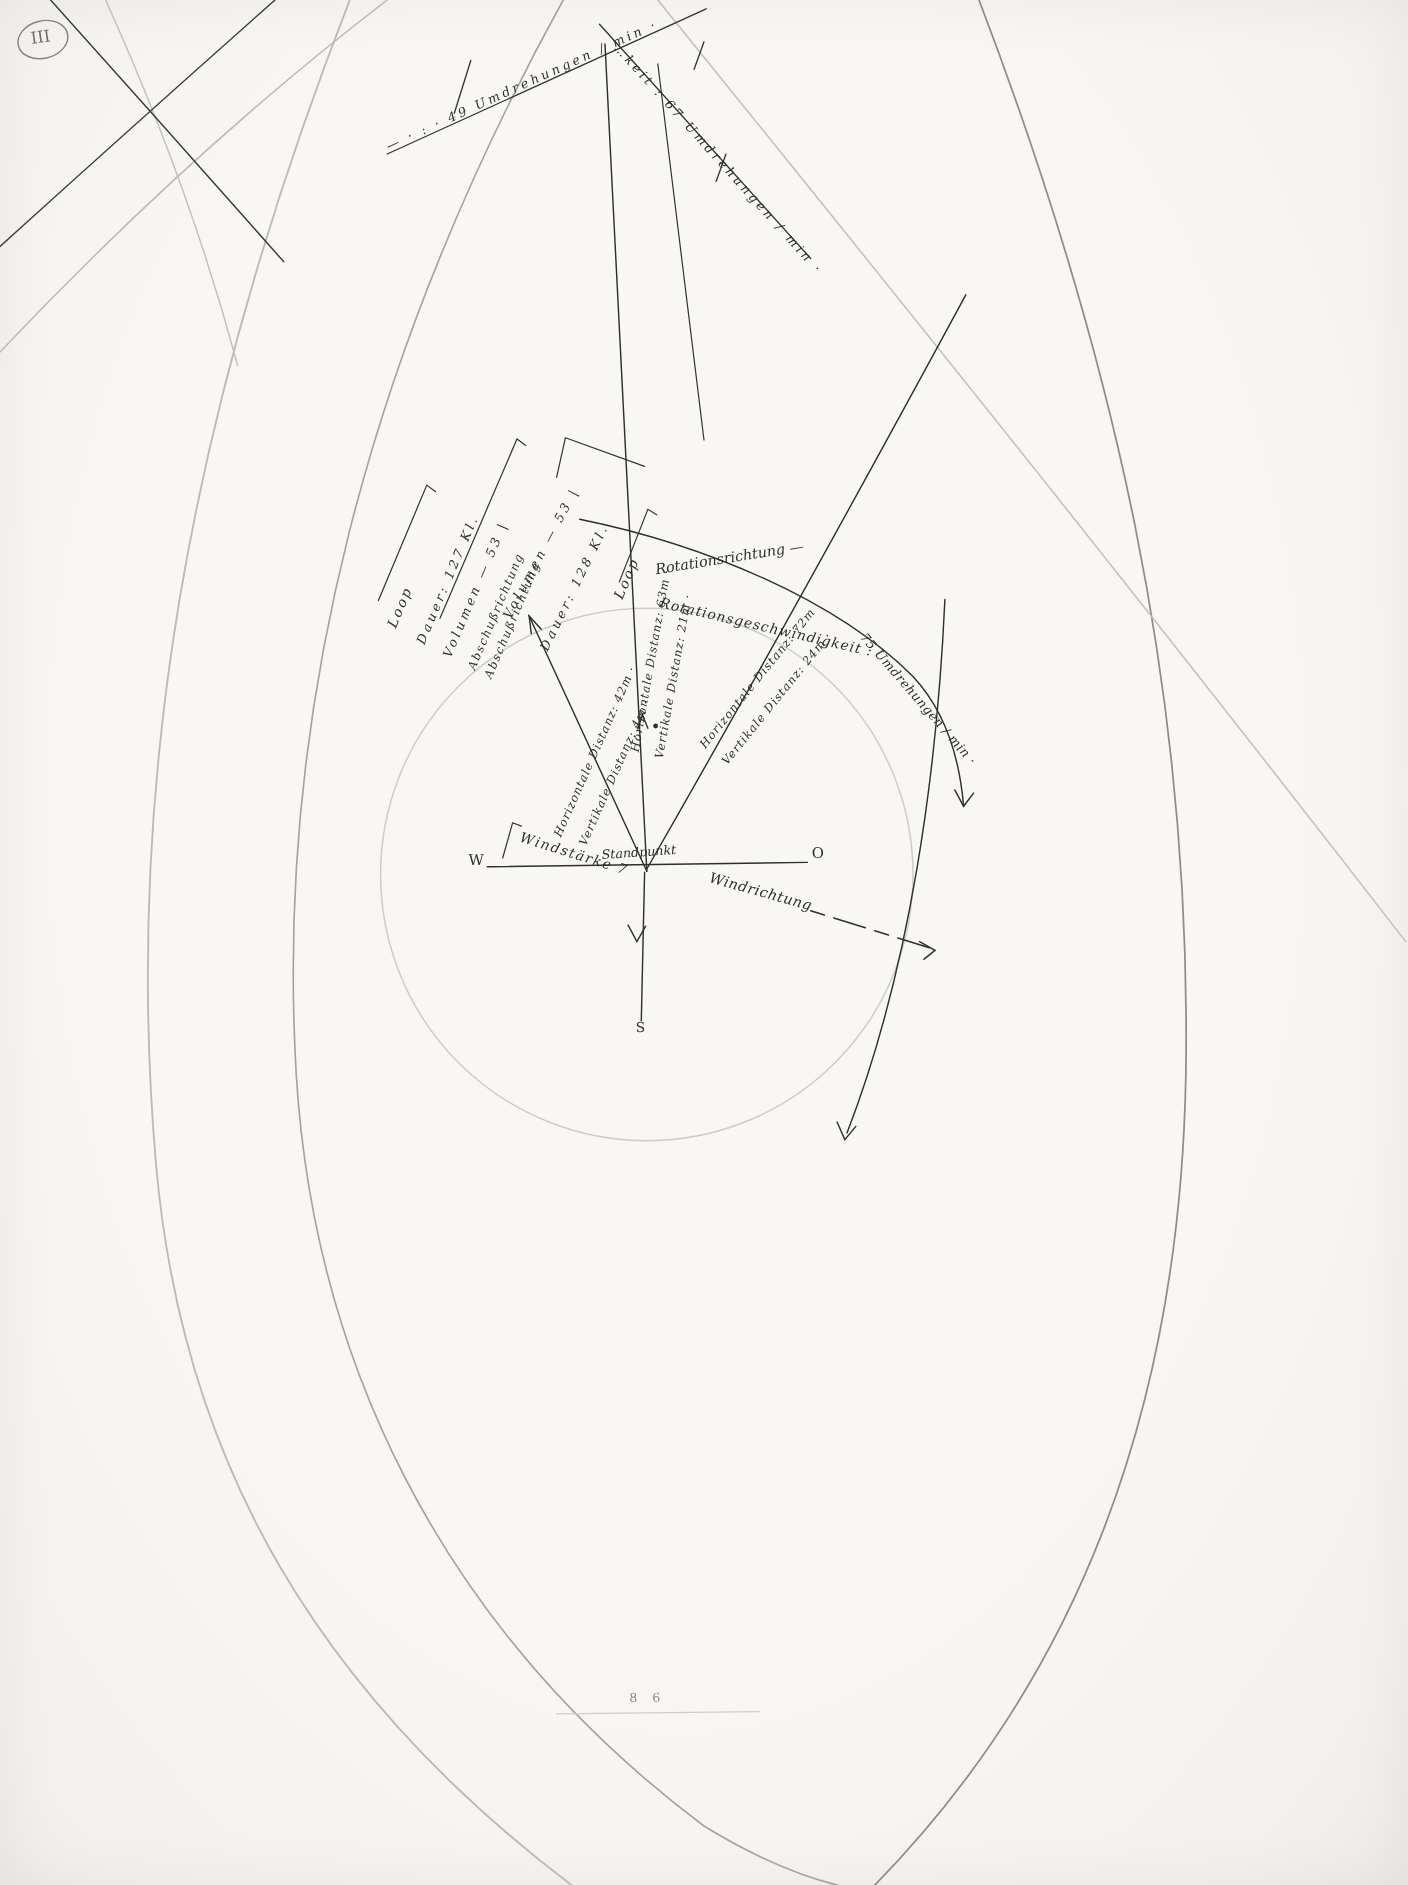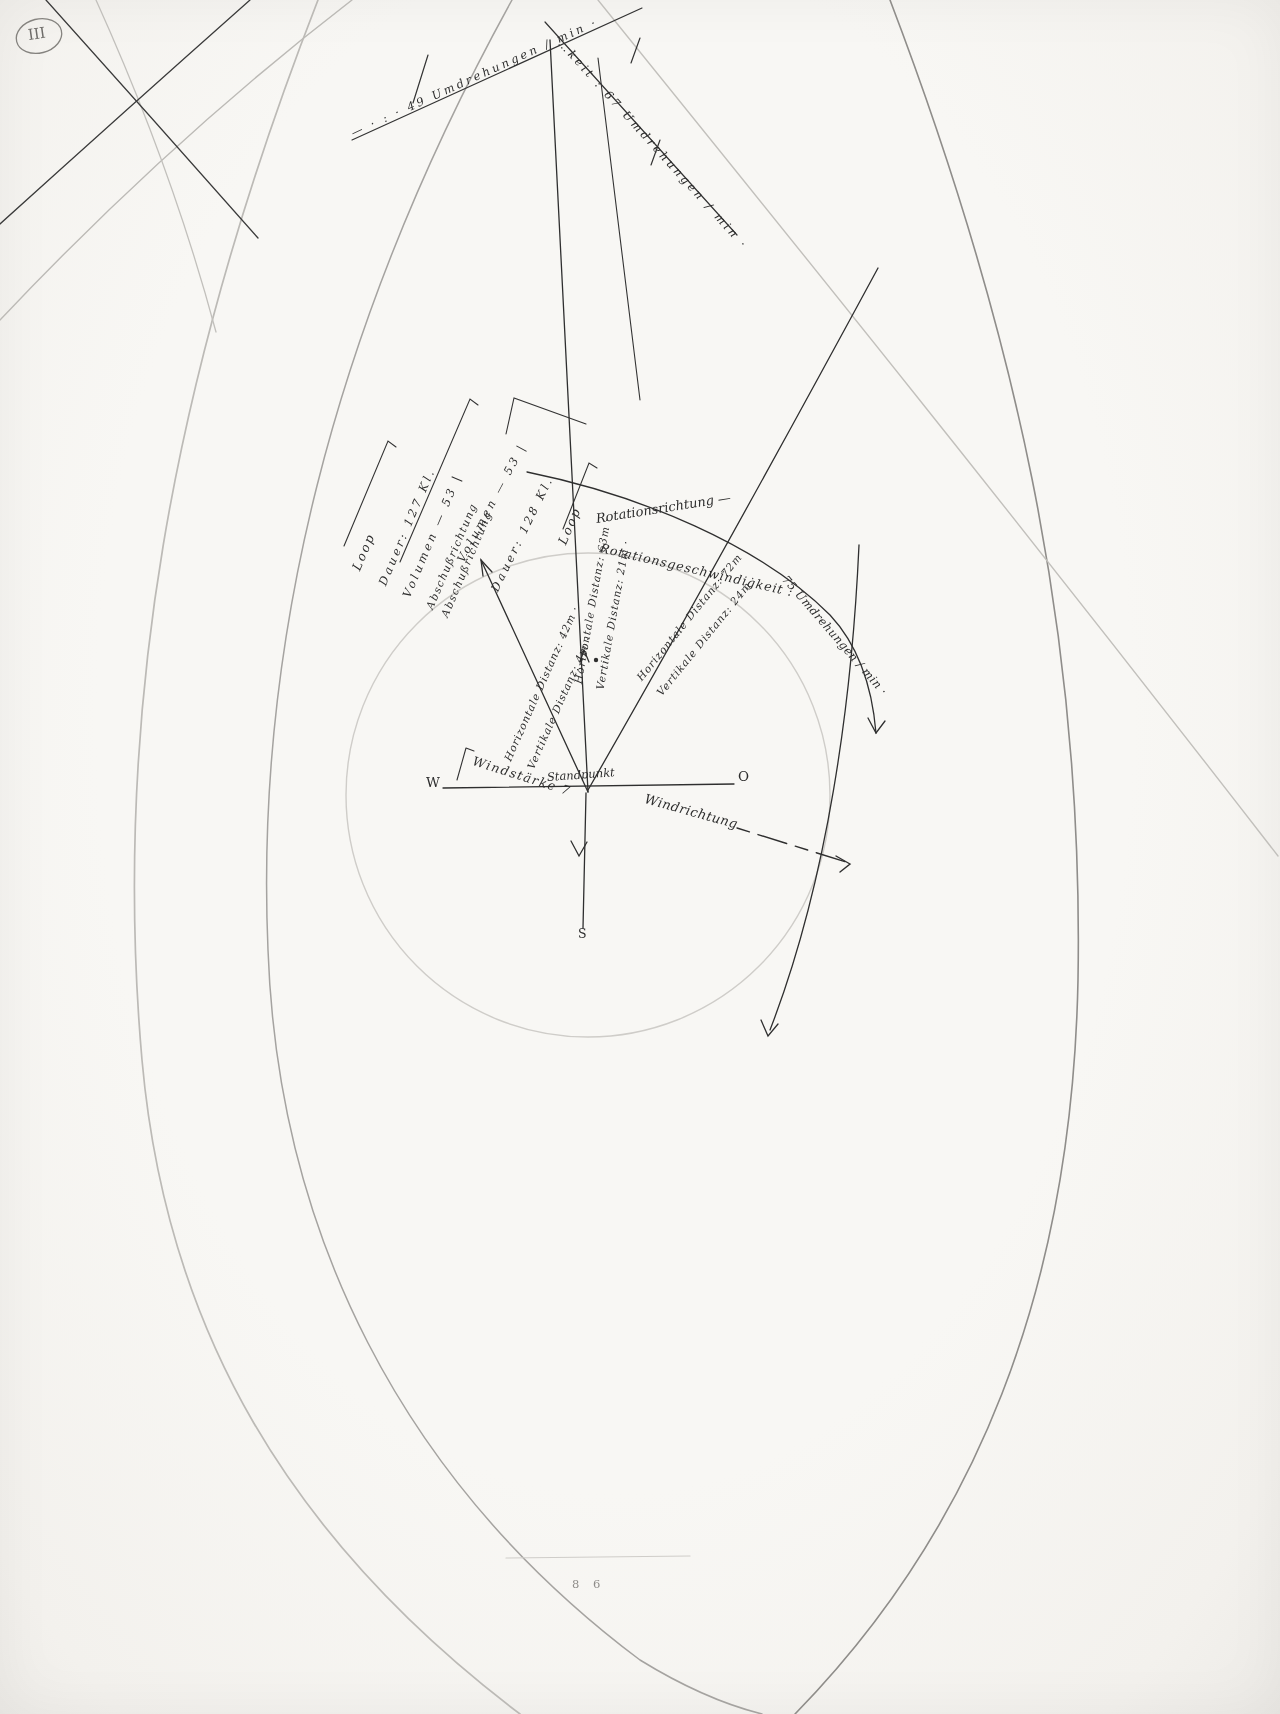--- a/index.html
+++ b/index.html
@@ -10,21 +10,21 @@
     font-family:"DejaVu Serif", serif;
   }
   svg.strokes{position:absolute;left:0;top:0;}
   .hw{
     position:absolute;white-space:nowrap;
     font-family:"DejaVu Serif", serif;font-style:italic;
     color:#2d2d2d;transform-origin:0 50%;line-height:1;
   }
   .hw.bl{transform-origin:0 100%;}
   .plain{font-style:normal;}
-  .faint{color:#8f8d8a;margin-top:41px;}
+  .faint{color:#8f8d8a;}
 </style>
 </head>
 <body>
 
 <div id="sheet">
 
   <svg class="strokes" width="1280" height="1714" viewBox="0 0 1280 1714">
     <g fill="none" stroke-linecap="round">
 
       <g>

